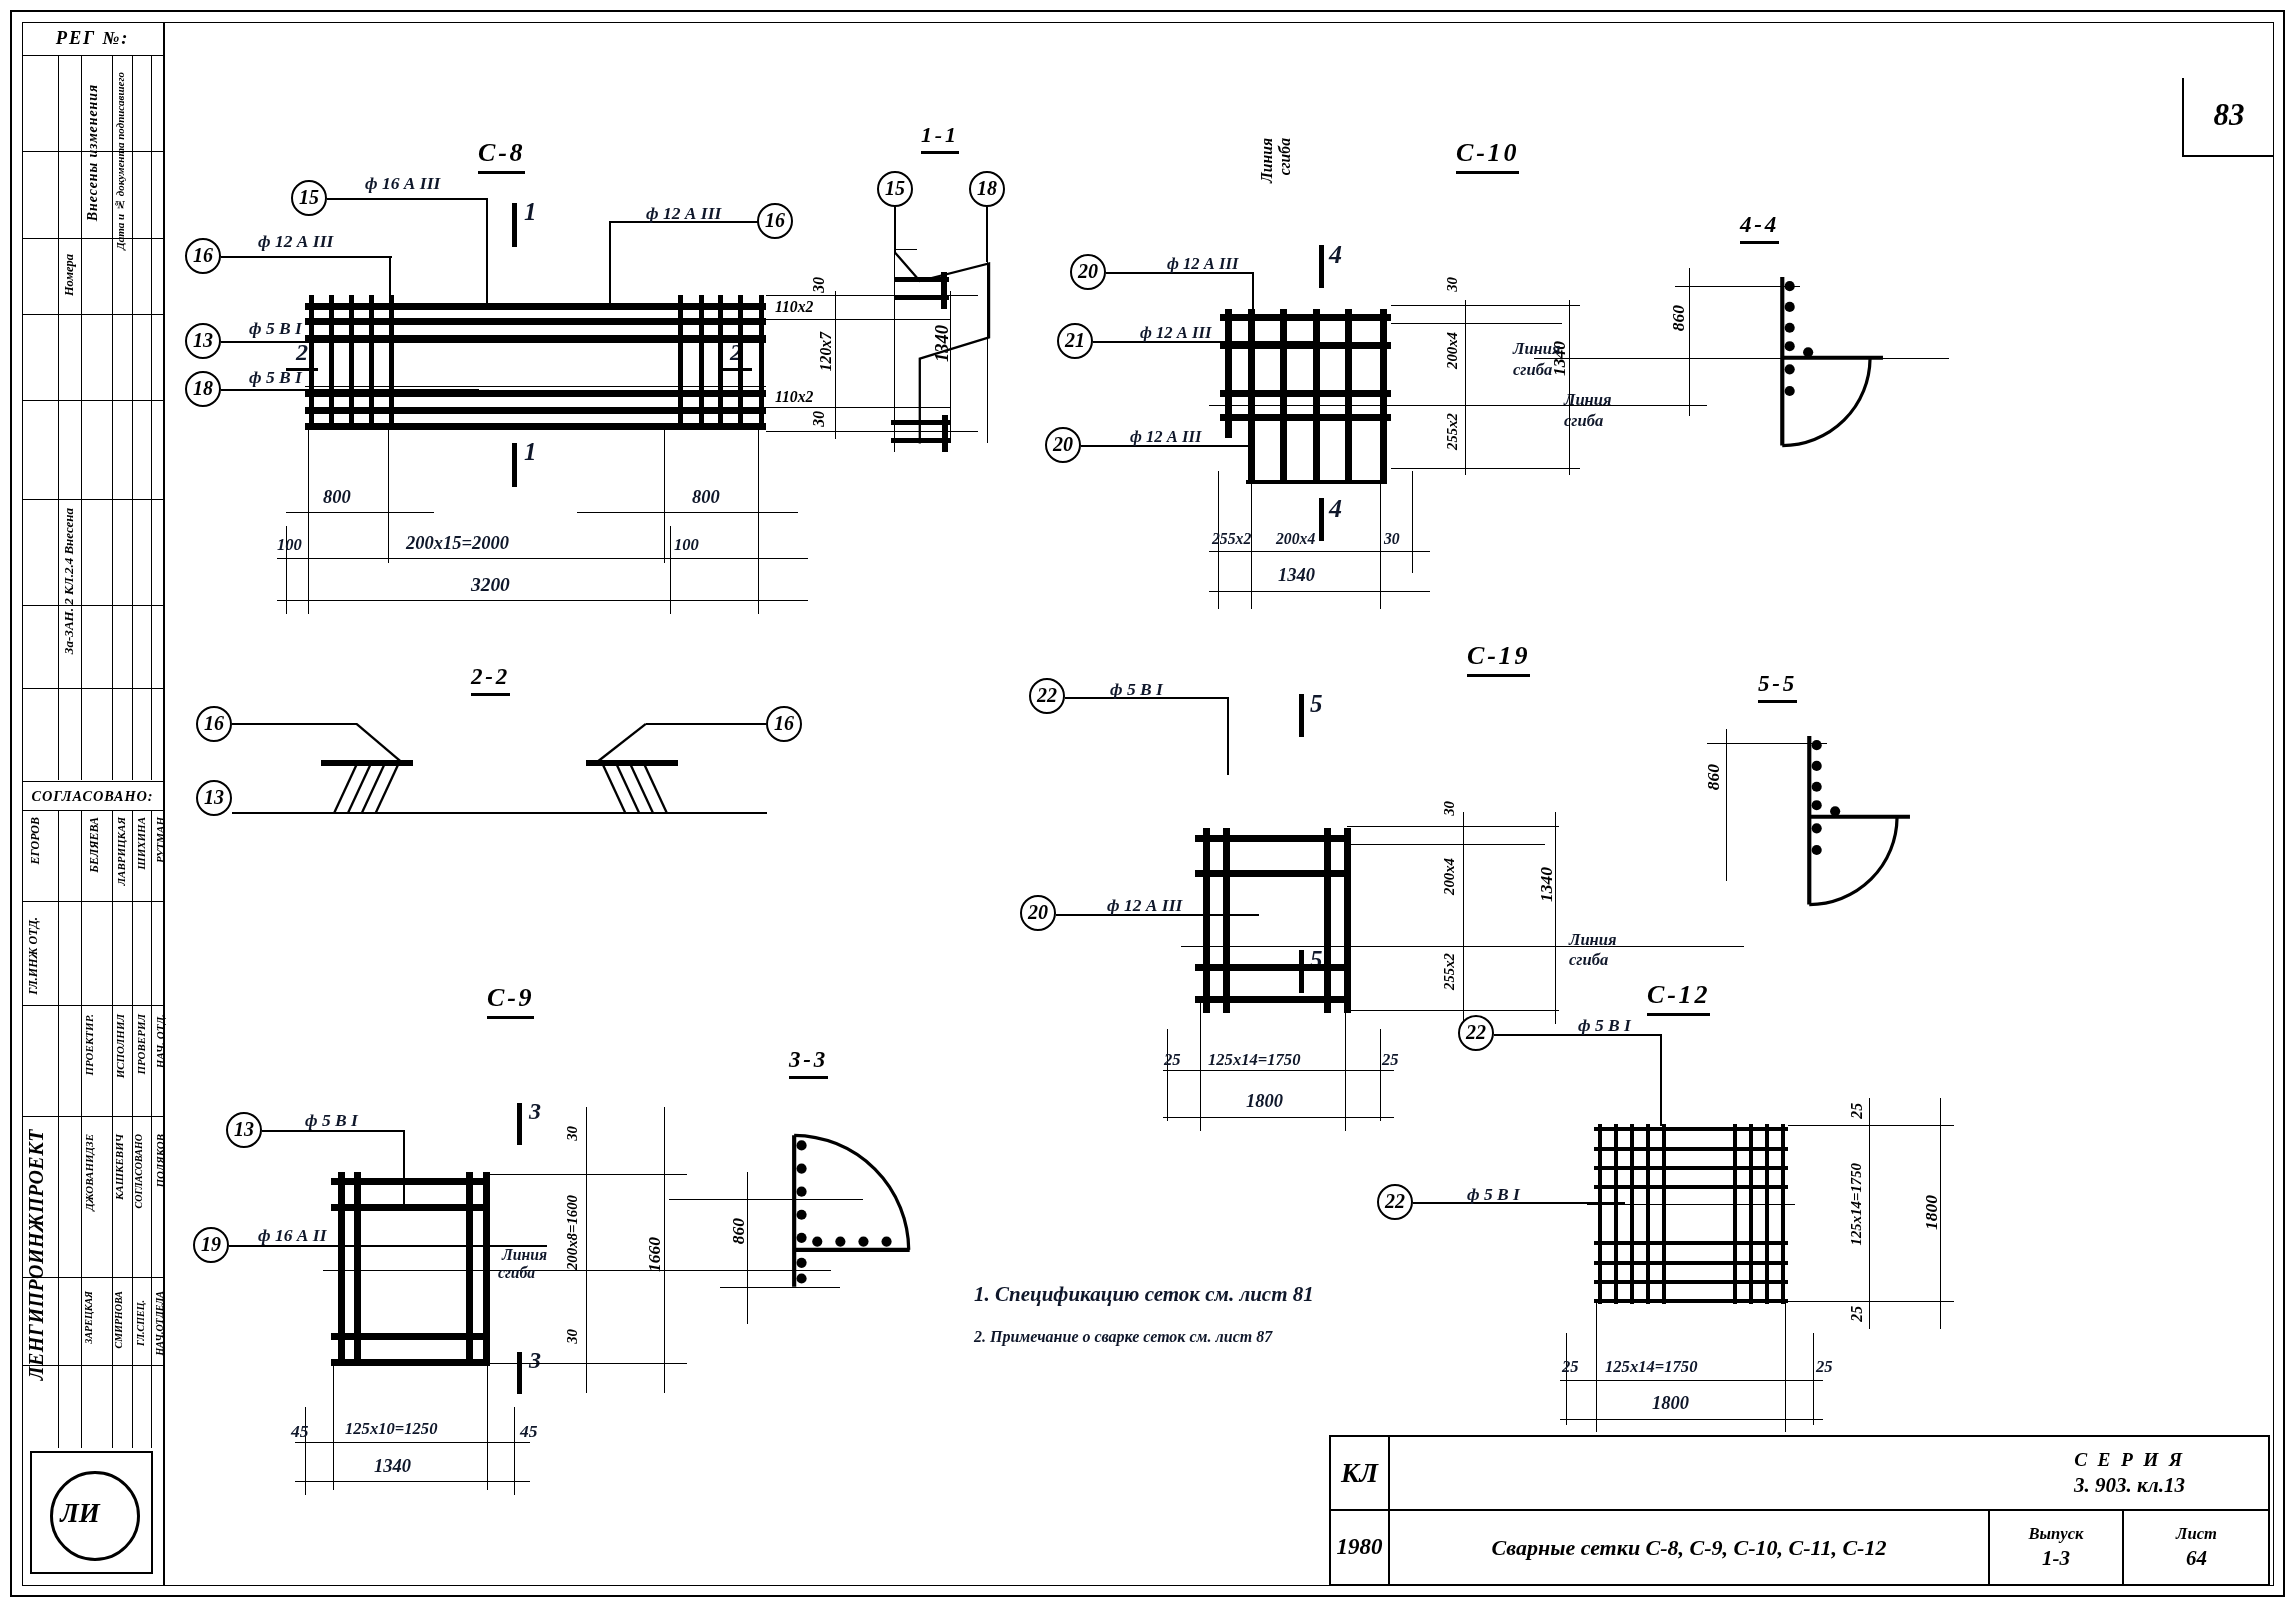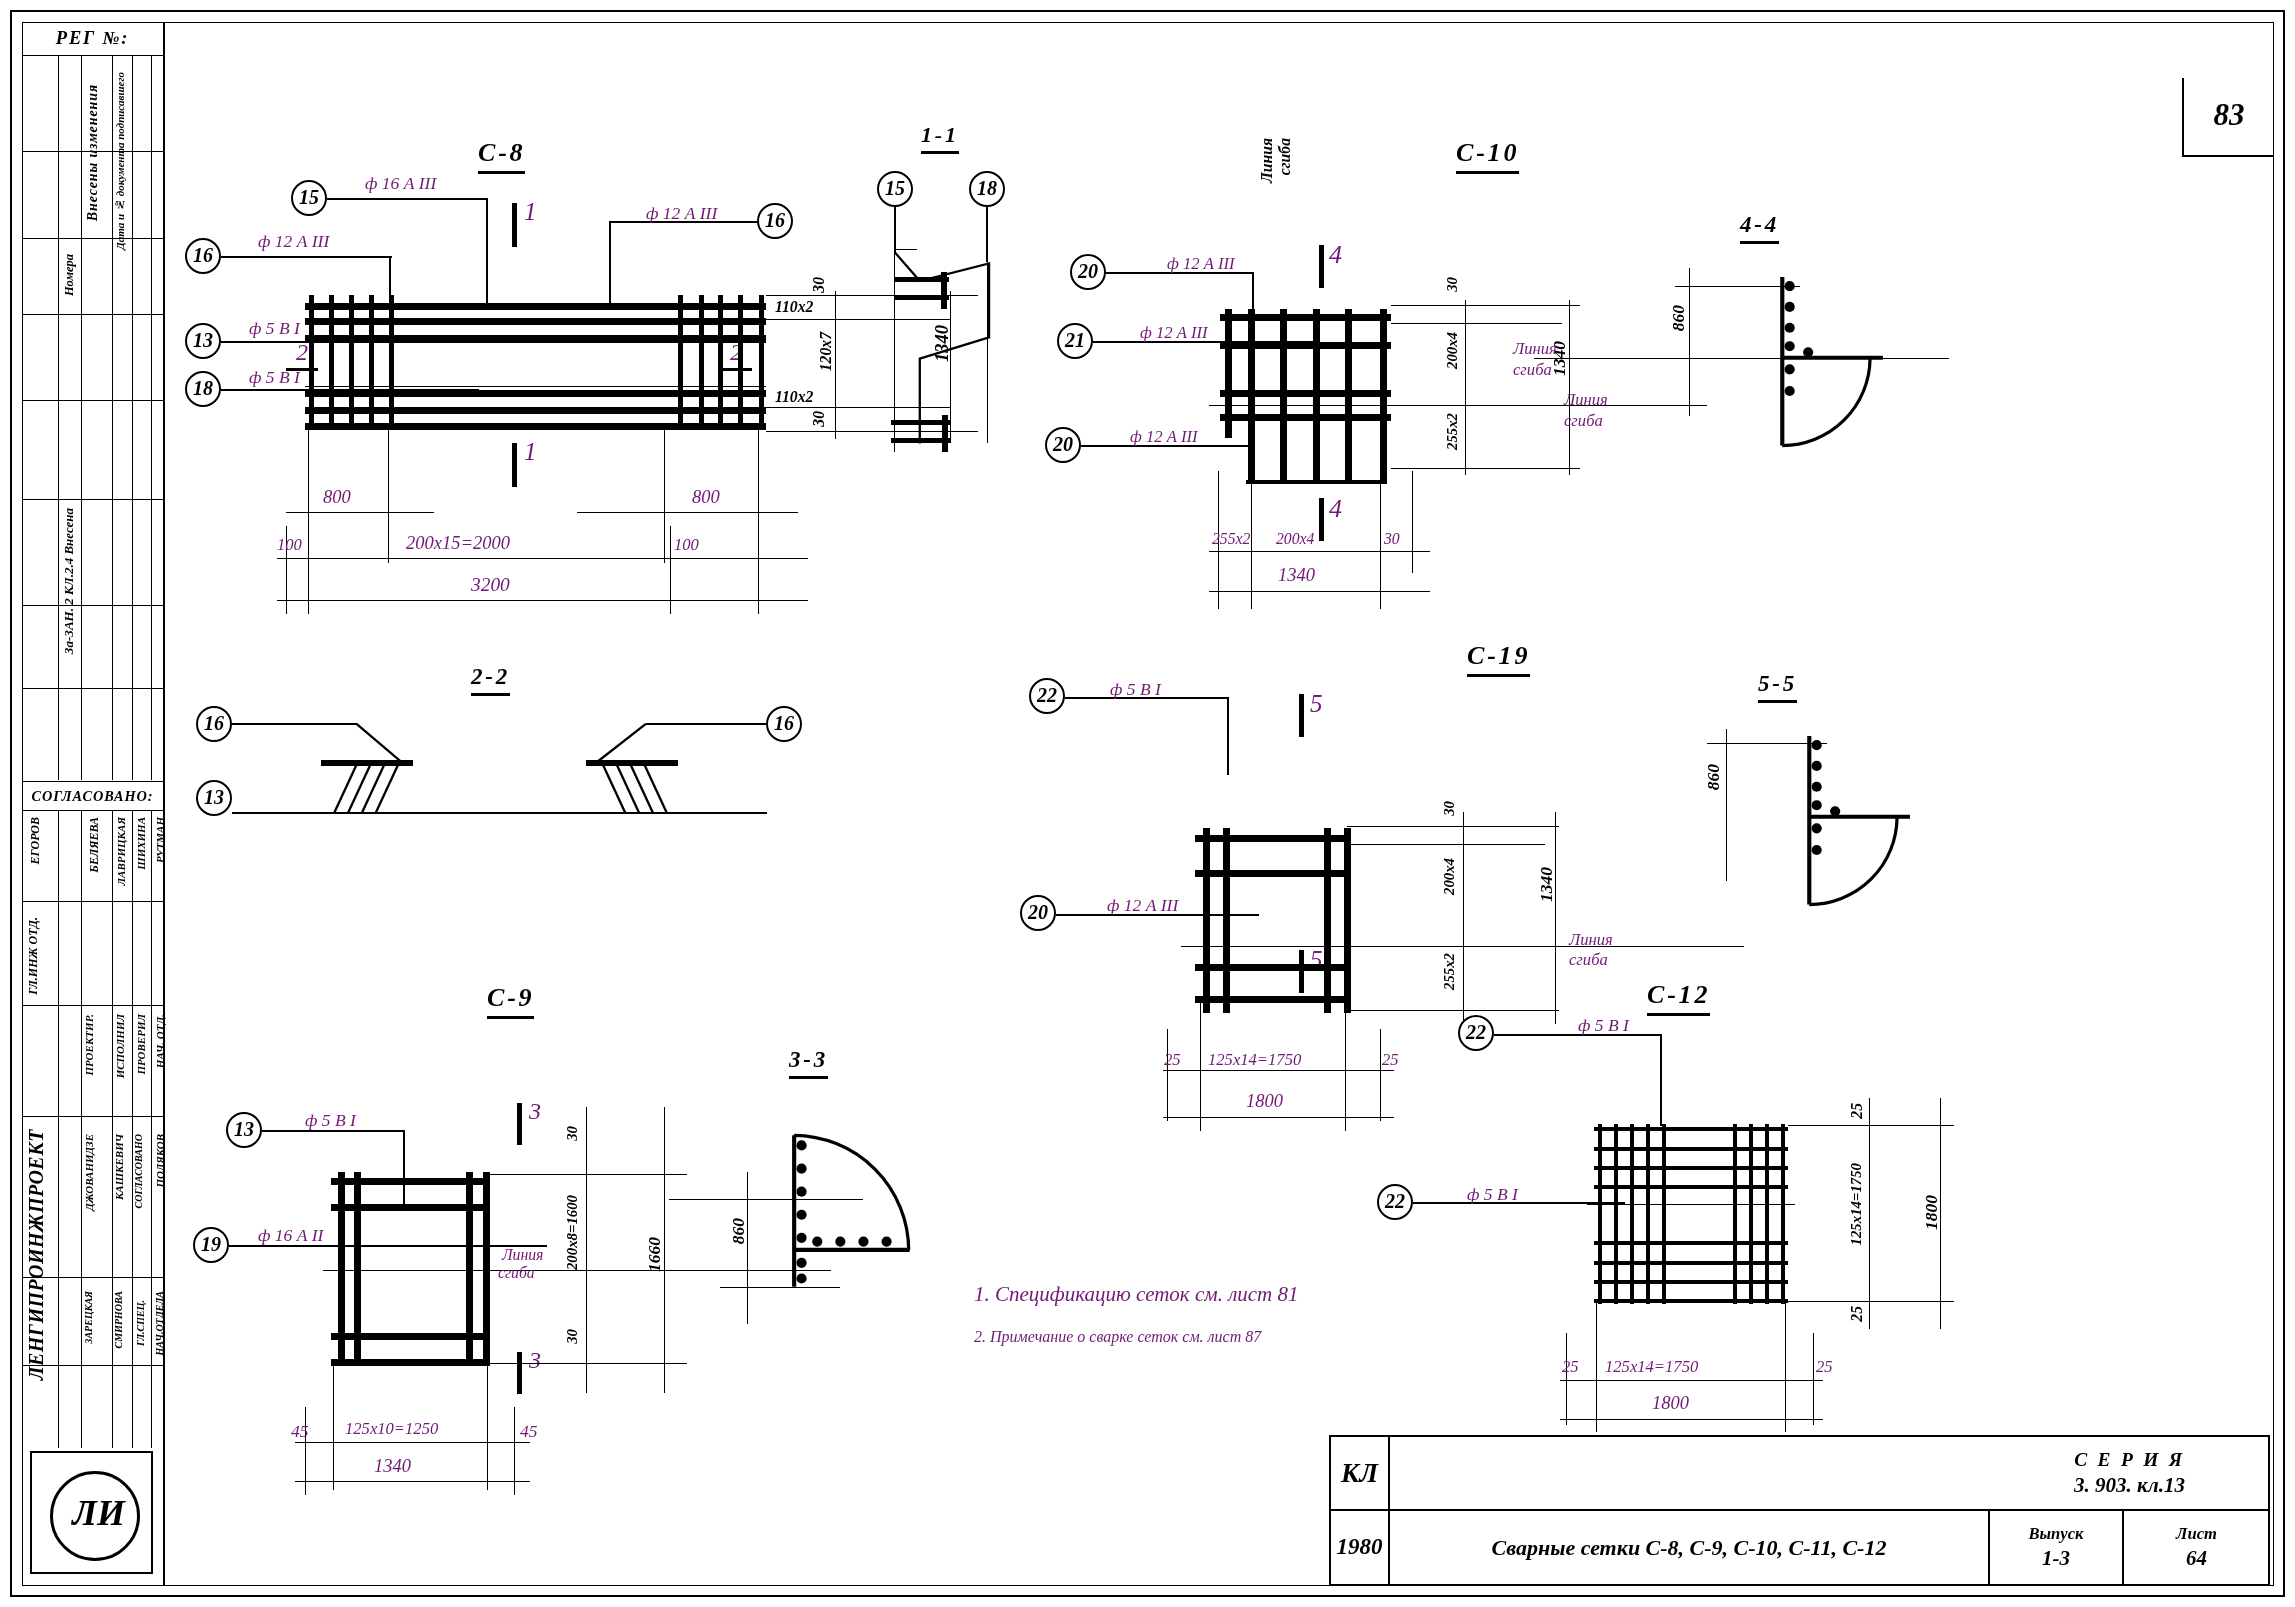--- a/index.html
+++ b/index.html
@@ -27,21 +27,21 @@
   .sig-txt{position:absolute;writing-mode:vertical-rl;transform:rotate(180deg);font-weight:bold;font-style:italic;white-space:nowrap;}
   .logo-box{position:absolute;box-sizing:border-box;border:2.3px solid #000;}
   .logo-circ{position:absolute;border:3.2px solid #000;border-radius:50%;}
   .logo-mono{position:absolute;font-weight:bold;font-style:italic;color:#000;}
 
   
   .sheetno{position:absolute;box-sizing:border-box;border:2.3px solid #000;border-top:none;border-right:none;
      font-style:italic;font-weight:bold;text-align:center;}
 
   
-  .t{position:absolute;font-family:"Liberation Serif",serif;font-style:italic;font-weight:normal;white-space:nowrap;color:#701a75;}
+  .t{position:absolute;font-family:"Liberation Serif",serif;font-style:italic;font-weight:bold;white-space:nowrap;color:#0f172a;}
   .tv{position:absolute;font-family:"Liberation Serif",serif;font-style:italic;font-weight:bold;white-space:nowrap;color:#000;
       writing-mode:vertical-rl;transform:rotate(180deg);}
   .ttl{position:absolute;font-family:"Liberation Serif",serif;font-style:italic;font-weight:bold;white-space:nowrap;
       font-size:26px;letter-spacing:2.8px;border-bottom:3.2px solid #000;padding-bottom:2.8px;}
   .bub{position:absolute;border:2.3px solid #000;border-radius:50%;width:36px;height:36px;box-sizing:border-box;
       font-style:italic;font-weight:bold;font-size:20px;text-align:center;line-height:31px;background:#fff;}
   .hb{position:absolute;height:4.2px;background:#000;}      
   .vb{position:absolute;width:4.2px;background:#000;}       
   .hb2{position:absolute;height:6.5px;background:#000;}
   .vb2{position:absolute;width:6.5px;background:#000;}
@@ -121,21 +121,21 @@
       <div class="sig-txt" style="left:132px;top:323px;font-size:11px;">ПОЛЯКОВ</div>
 
       <div class="sig-txt" style="left:61px;top:480px;font-size:10px;">ЗАРЕЦКАЯ</div>
       <div class="sig-txt" style="left:91px;top:480px;font-size:10px;">СМИРНОВА</div>
       <div class="sig-txt" style="left:113px;top:489px;font-size:10px;">ГЛ.СПЕЦ.</div>
       <div class="sig-txt" style="left:132px;top:480px;font-size:10px;">НАЧ.ОТДЕЛА</div>
     </div>
 
     <div class="logo-box" style="left:8.3px;top:1429px;width:123px;height:123px;">
       <div class="logo-circ" style="left:17.5px;top:17.5px;width:84px;height:84px;"></div>
-      <div class="logo-mono" style="left:40px;top:40px;font-size:36px;line-height:40px;">ЛИ</div>
+      <div class="logo-mono" style="left:28px;top:40px;font-size:27px;line-height:40px;">ЛИ</div>
     </div>
   </div>
 
   <div class="sheetno" style="left:2182px;top:78px;width:92px;height:79px;">
     <span style="font-size:31px;line-height:74px;">83</span>
   </div>
 
   <div>
     <div class="ttl" style="left:478px;top:138px;">С-8</div>
 

